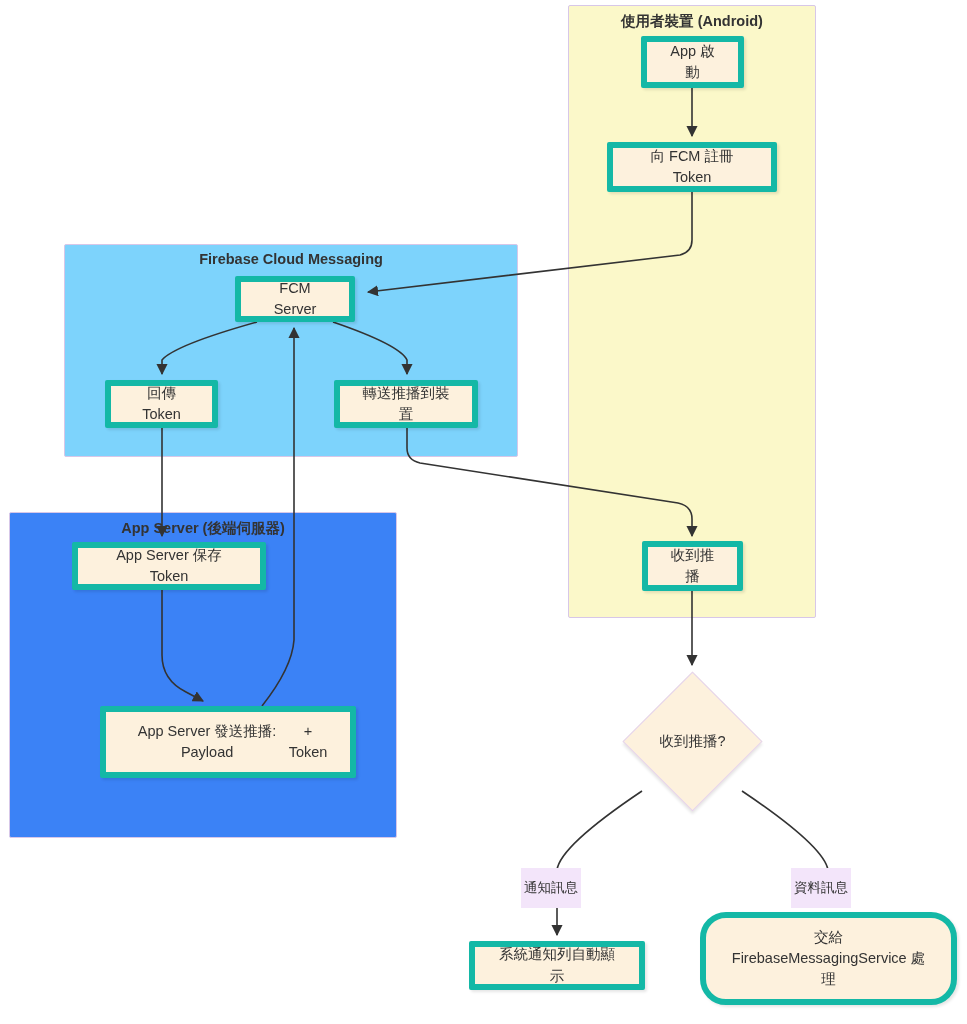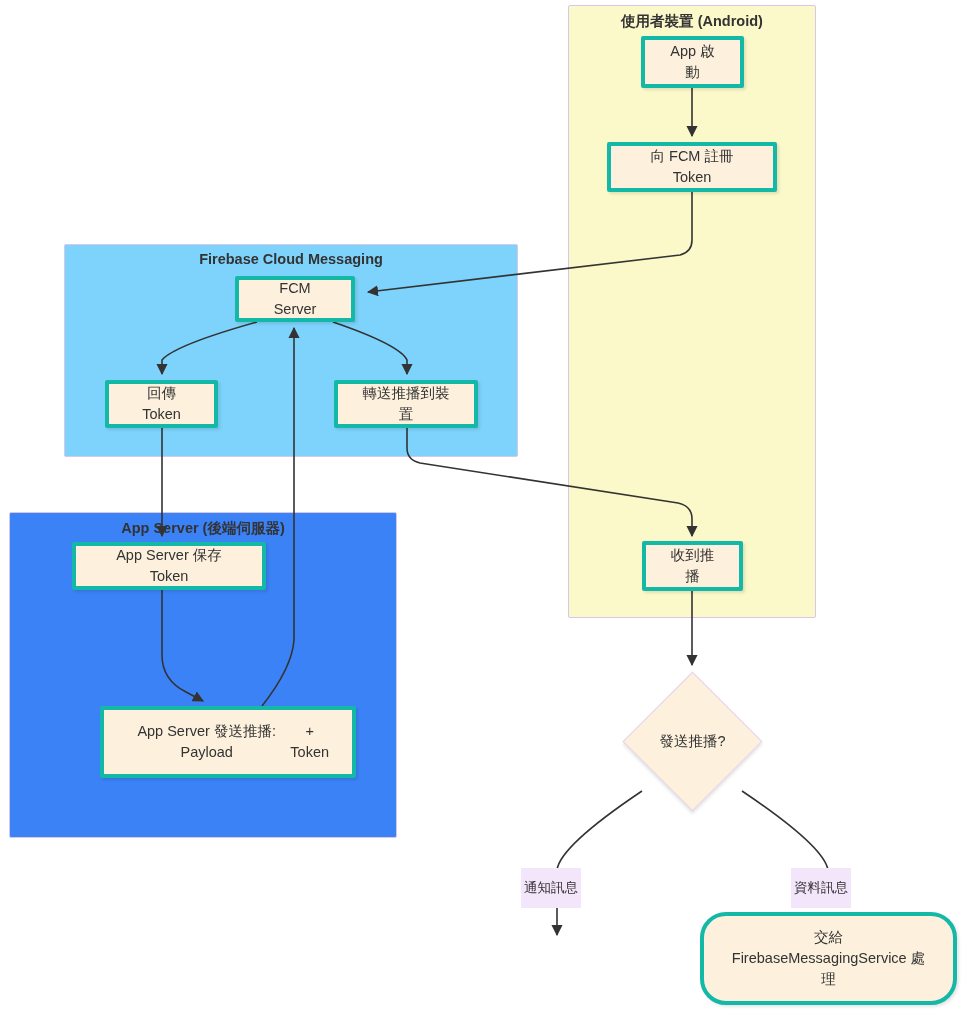--- a/index.html
+++ b/index.html
@@ -45,21 +45,21 @@
     white-space: nowrap;
   }
   .cluster-device { background: #fbf8c9; }
   .cluster-fcm    { background: #7dd3fc; padding-left: 36px; }
   .cluster-server { background: #3b82f6; }
 
   .node {
     position: absolute;
     box-sizing: border-box;
     background: #fdf1dd;
-    border: 4px solid #14b8a6;
+    border: 6px solid #14b8a6;
     border-radius: 2px;
     display: flex;
     align-items: center;
     justify-content: center;
     text-align: center;
     font-size: 14.5px;
     color: #333333;
     line-height: 1.45;
     padding: 2px 21px;
     box-shadow: 2px 2px 3px rgba(0,0,0,0.10);
@@ -181,23 +181,26 @@
     <span>App Server 發送推播: Payload</span>
     <span>+ Token</span>
   </div>
 
   <div class="node" style="left:642px; top:541px; width:101px; height:50px;">
     <span>收到推播</span>
   </div>
 
   <div class="diamond-wrap" style="left:643px; top:692px; width:99px; height:99px;">
     <div class="diamond-shape"></div>
-    <div class="diamond-text">發送推播?</div>
-  </div>
-
+    <div class="diamond-text">收到推播?</div>
+  </div>
+
+  <div class="node" style="left:469px; top:941px; width:176px; height:49px;">
+    <span>系統通知列自動顯示</span>
+  </div>
 
   <div class="node" style="left:700px; top:912px; width:257px; height:93px; flex-direction:column;border-radius:26px;">
     <span>交給</span>
     <span>FirebaseMessagingService 處</span>
     <span>理</span>
   </div>
 
   <div class="edge-label" style="left:521px; top:868px;">通知訊息</div>
 
   <div class="edge-label" style="left:791px; top:868px;">資料訊息</div>

